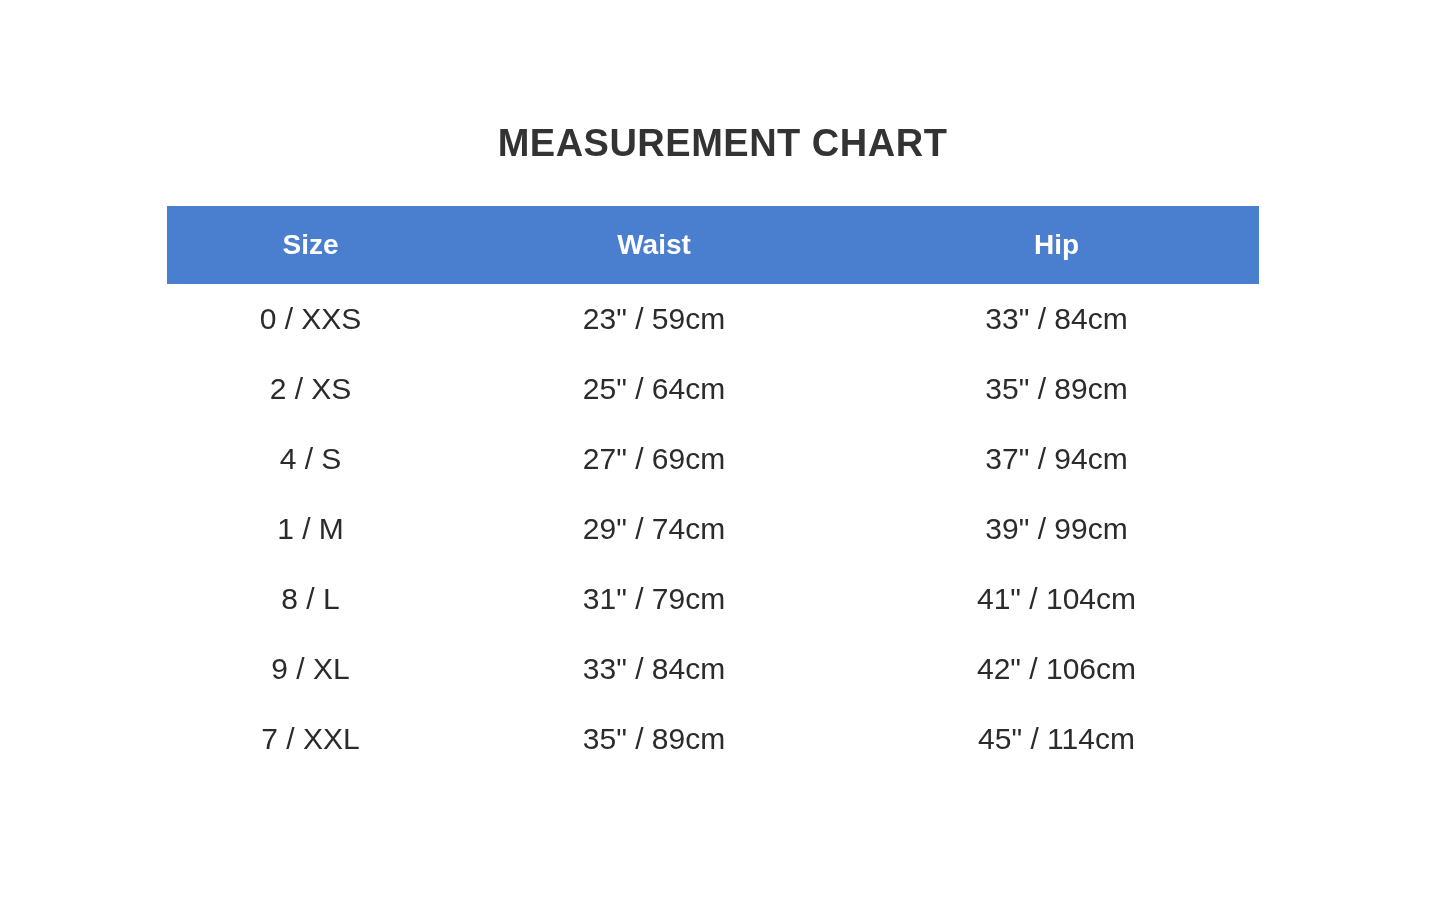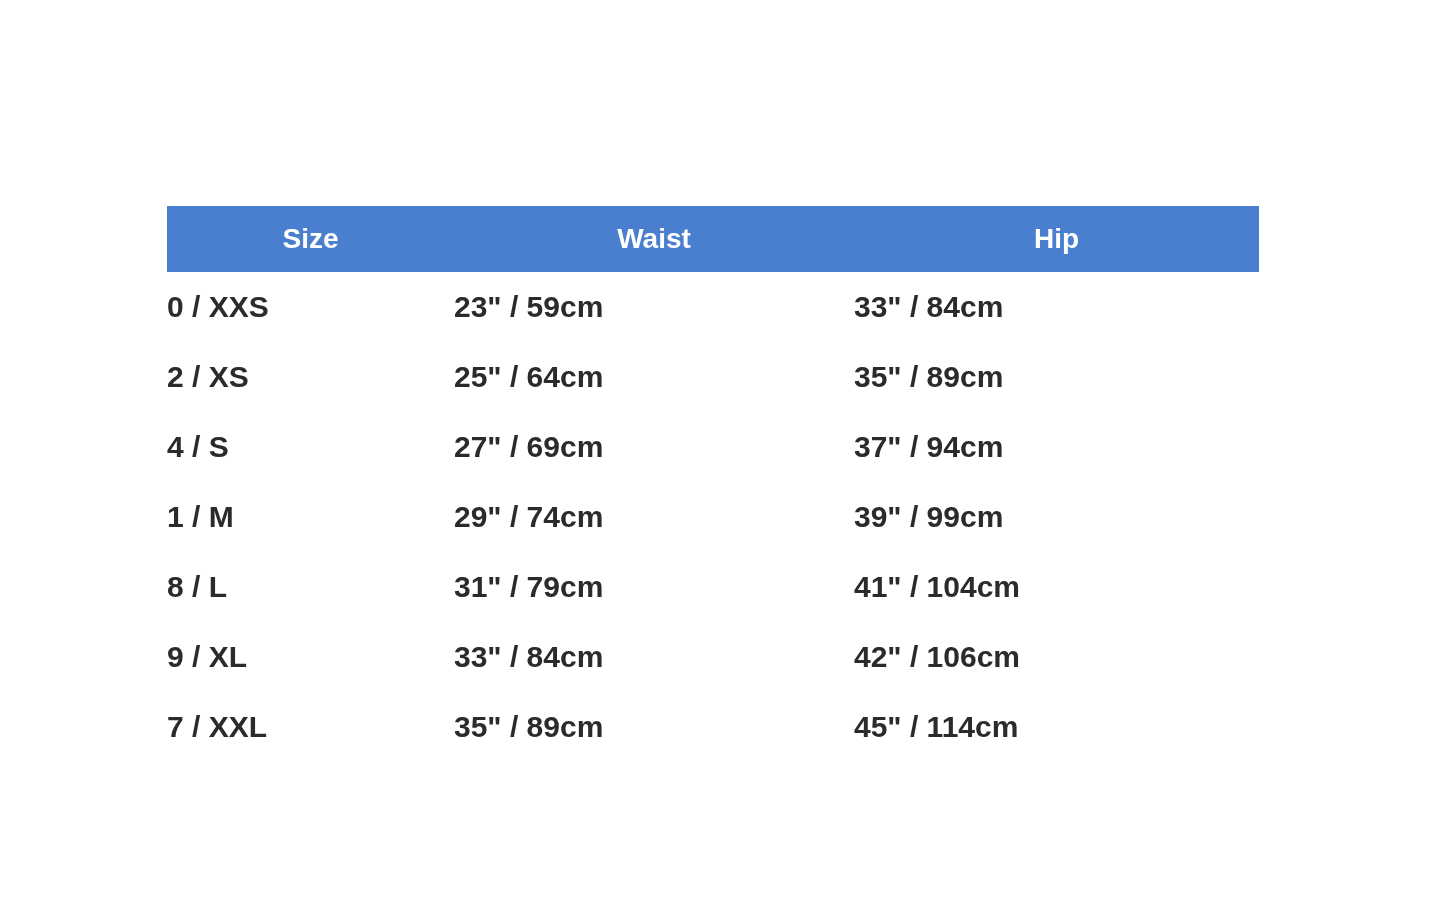--- a/index.html
+++ b/index.html
@@ -40,44 +40,46 @@
   table.size-table {
     border-collapse: collapse;
     width: 1092px;
     table-layout: fixed;
   }
   table.size-table thead th {
     background: #4a7ece;
     color: #ffffff;
     font-size: 28px;
     font-weight: bold;
-    height: 66px;
+    height: 78px;
     vertical-align: middle;
     text-align: center;
     padding: 0;
     border: none;
   }
   table.size-table tbody td {
     font-size: 30px;
     color: #2b2b2b;
+    text-align: center;
     height: 70px;
     vertical-align: middle;
     padding: 0;
     border: none;
-    font-weight: bold;
+    font-weight: normal;
   }
   col.c-size { width: 287px; }
   col.c-waist { width: 400px; }
   col.c-hip { width: 405px; }
 </style>
 </head>
 <body>
 
 <div class="page">
 
+  <div class="chart-title">MEASUREMENT CHART</div>
 
   <div class="table-wrap">
     <table class="size-table">
       <colgroup>
         <col class="c-size">
         <col class="c-waist">
         <col class="c-hip">
       </colgroup>
       <thead>
         <tr>

